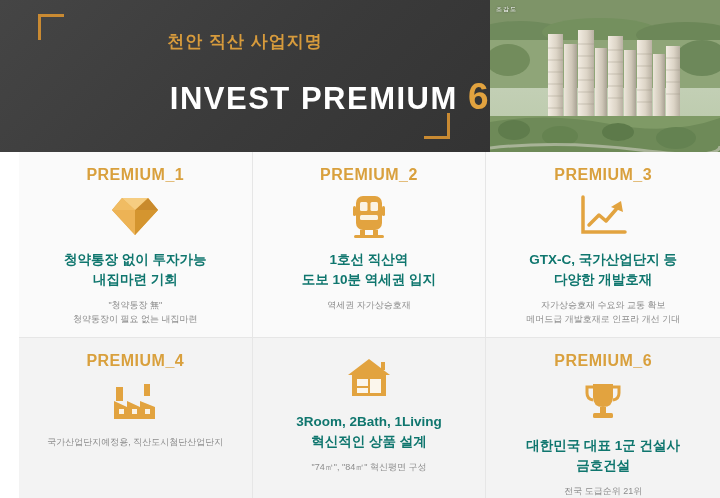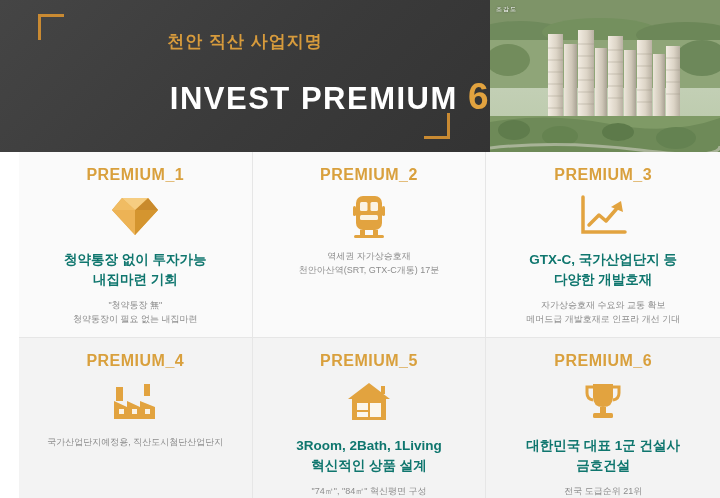--- a/index.html
+++ b/index.html
@@ -251,23 +251,26 @@
           <rect x="13" y="9" width="7.5" height="9" rx="1.5" fill="#fbf3e3"></rect>
           <rect x="23.5" y="9" width="7.5" height="9" rx="1.5" fill="#fbf3e3"></rect>
           <rect x="13" y="22" width="18" height="5" rx="1.5" fill="#fbf3e3"></rect>
           <rect x="6" y="13" width="3" height="10" rx="1.5" fill="#e2a33f"></rect>
           <rect x="35" y="13" width="3" height="10" rx="1.5" fill="#e2a33f"></rect>
           <rect x="13" y="37" width="5" height="5" fill="#e2a33f"></rect>
           <rect x="26" y="37" width="5" height="5" fill="#e2a33f"></rect>
           <rect x="7" y="42" width="30" height="3" rx="1.5" fill="#e2a33f"></rect>
         </svg>
       </div>
+      <div class="cell-head">
+        <span class="ln">1호선 직산역</span>
+        <span class="ln">도보 10분 역세권 입지</span>
+      </div>
       <div class="cell-sub">
         <span class="ln">역세권 자가상승호재</span>
-        <span class="ln">천안아산역(SRT, GTX-C개통) 17분</span>
       </div>
     </div>
 
     <div class="cell row0 c2">
       <div class="cell-label">PREMIUM_3</div>
       <div class="cell-icon">
         <svg width="50" height="44" viewBox="0 0 50 44">
           <path d="M5 3 L5 38 L47 38" stroke="#e2a33f" stroke-width="3.5" fill="none" stroke-linecap="round"></path>
           <path d="M11 31 L21 21 L28 27 L41 12" stroke="#e2a33f" stroke-width="3.5" fill="none" stroke-linecap="round" stroke-linejoin="round"></path>
           <polygon points="43,7 45,18 33,13" fill="#e2a33f"></polygon>
@@ -297,21 +300,20 @@
         </svg>
       </div>
       <div class="cell-sub">
         <span class="ln">국가산업단지예정용, 직산도시첨단산업단지</span>
 
       </div>
     </div>
 
     <div class="cell row1 c1">
 
-      <div class="cell-label">PREMIUM_5</div>
       <div class="cell-icon">
         <svg width="48" height="44" viewBox="0 0 48 44">
           <path d="M24 3 L45 19 L41 19 L41 40 L7 40 L7 19 L3 19 Z" fill="#e2a33f"></path>
           <rect x="12" y="23" width="24" height="14" fill="#fbf6ec"></rect>
           <line x1="24" y1="23" x2="24" y2="37" stroke="#e2a33f" stroke-width="2"></line>
           <line x1="12" y1="31" x2="24" y2="31" stroke="#e2a33f" stroke-width="2"></line>
           <rect x="36" y="6" width="4" height="8" fill="#e2a33f"></rect>
         </svg>
       </div>
       <div class="cell-head">

